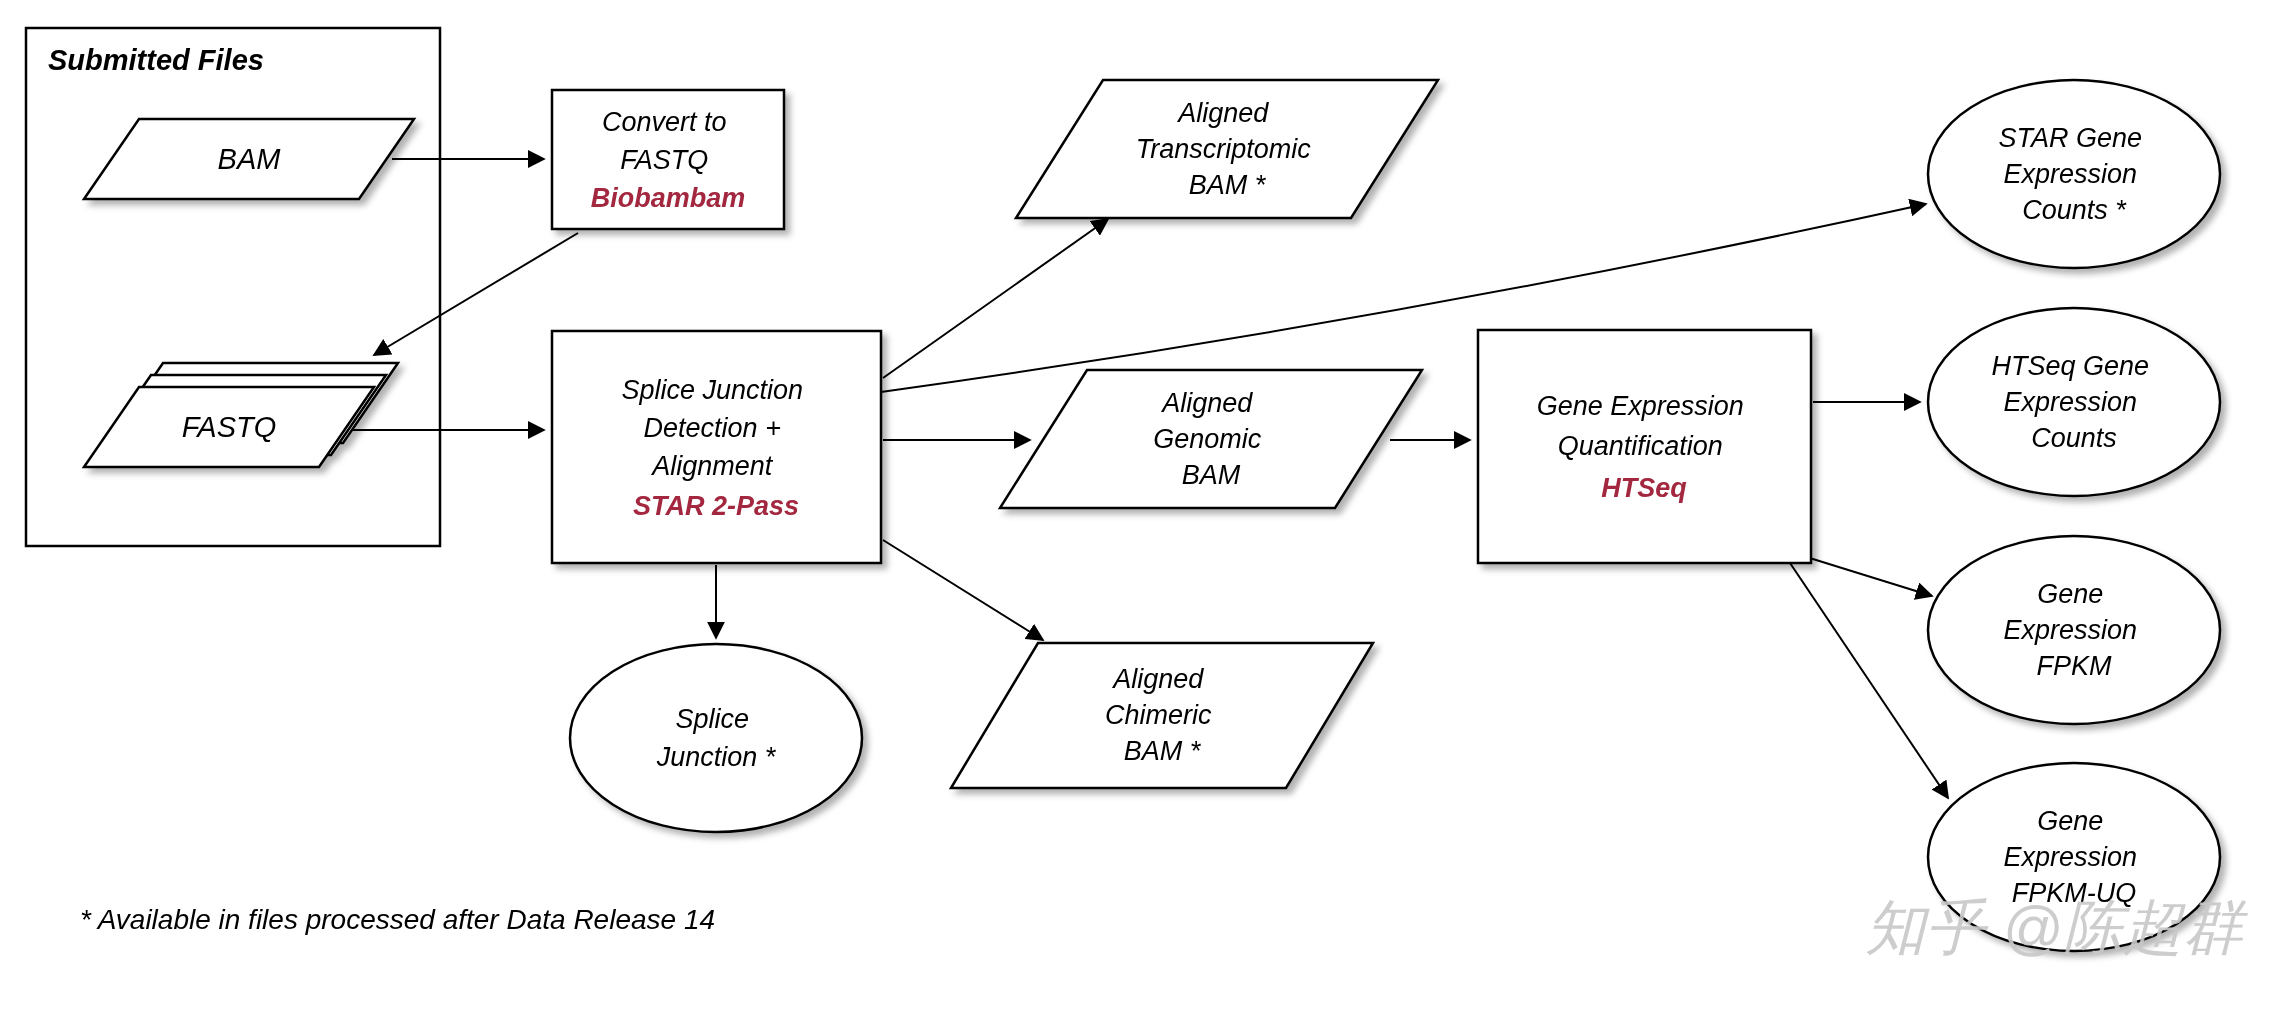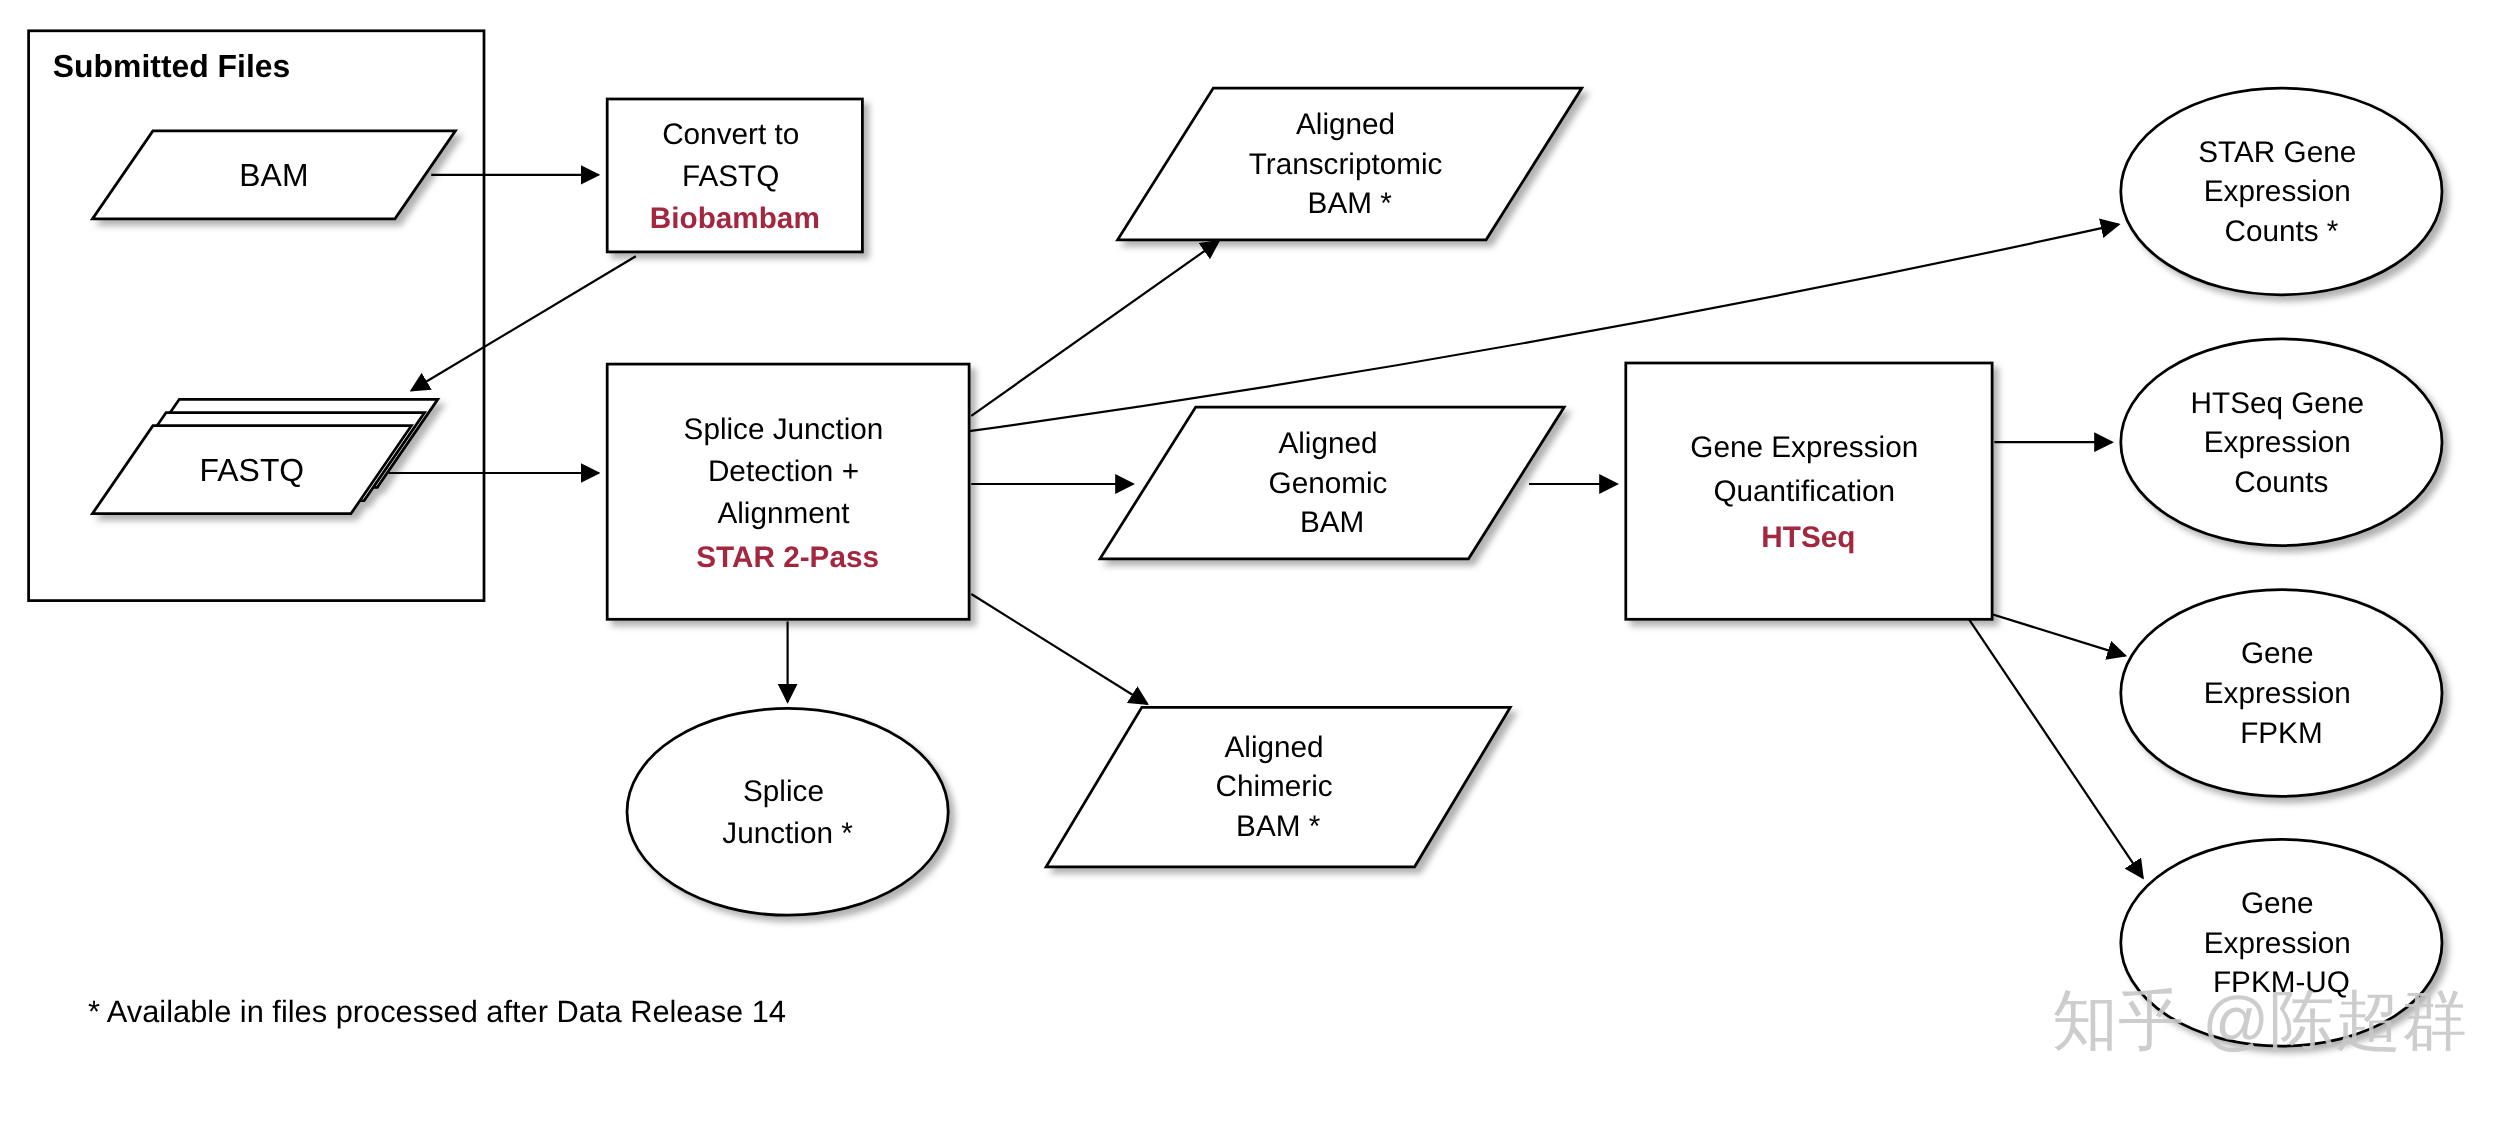--- a/index.html
+++ b/index.html
@@ -8,20 +8,21 @@
     background: #ffffff;
     width: 2277px;
     height: 1019px;
     overflow: hidden;
   }
   .stage {
     position: relative;
     width: 2277px;
     height: 1019px;
     background: #ffffff;
+    font-style: italic;
   }
   svg { display: block; }
   .shape {
     fill: #ffffff;
     stroke: #000000;
     stroke-width: 2.5;
   }
   .container-box {
     fill: none;
     stroke: #000000;

